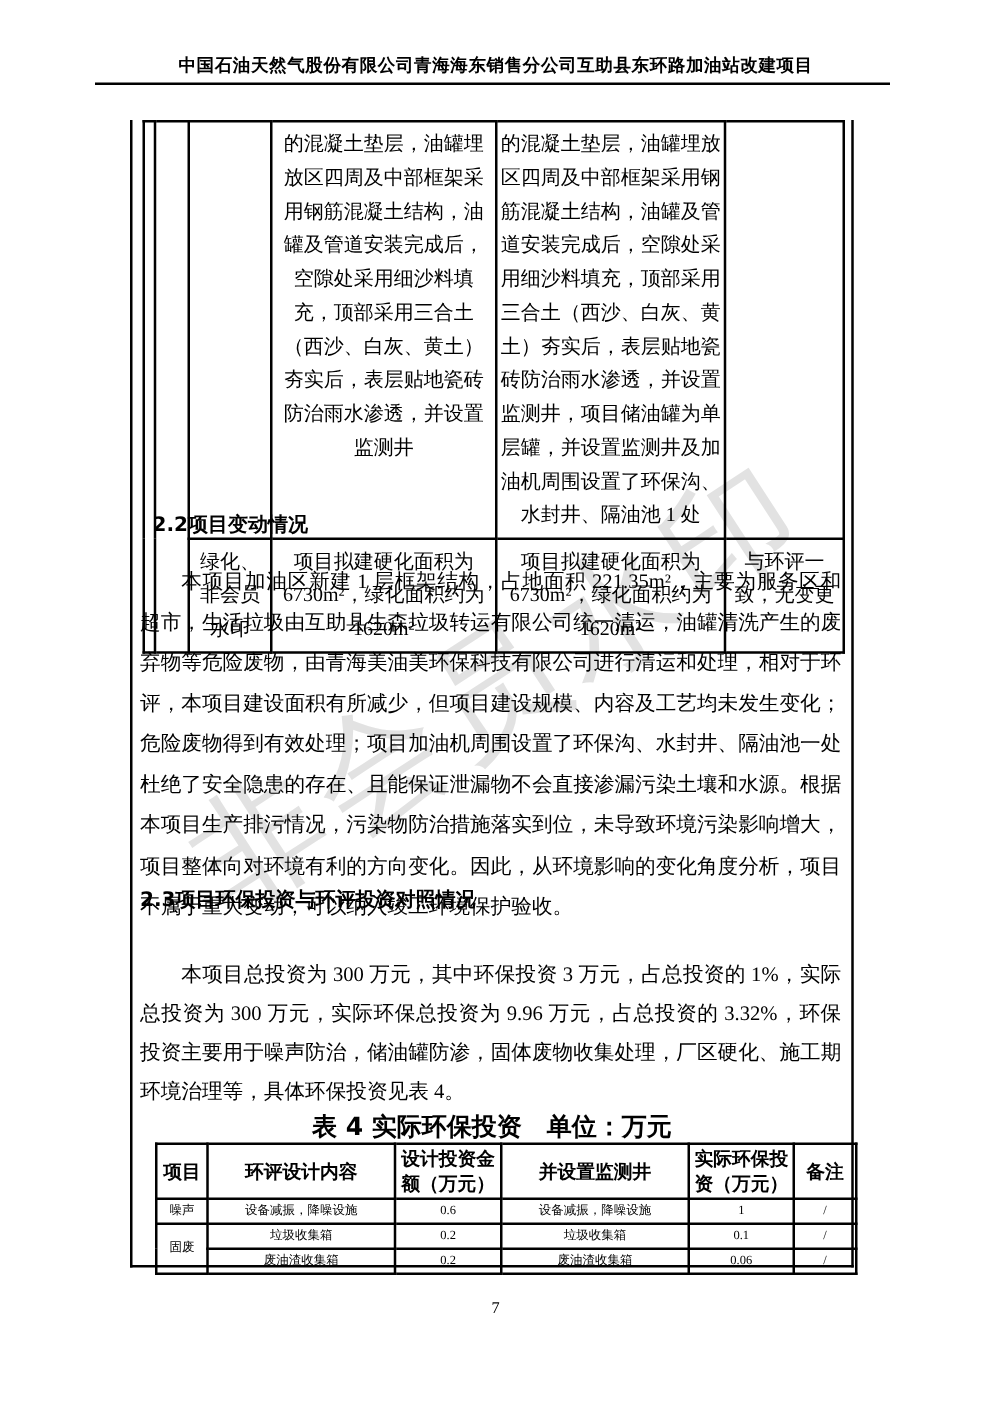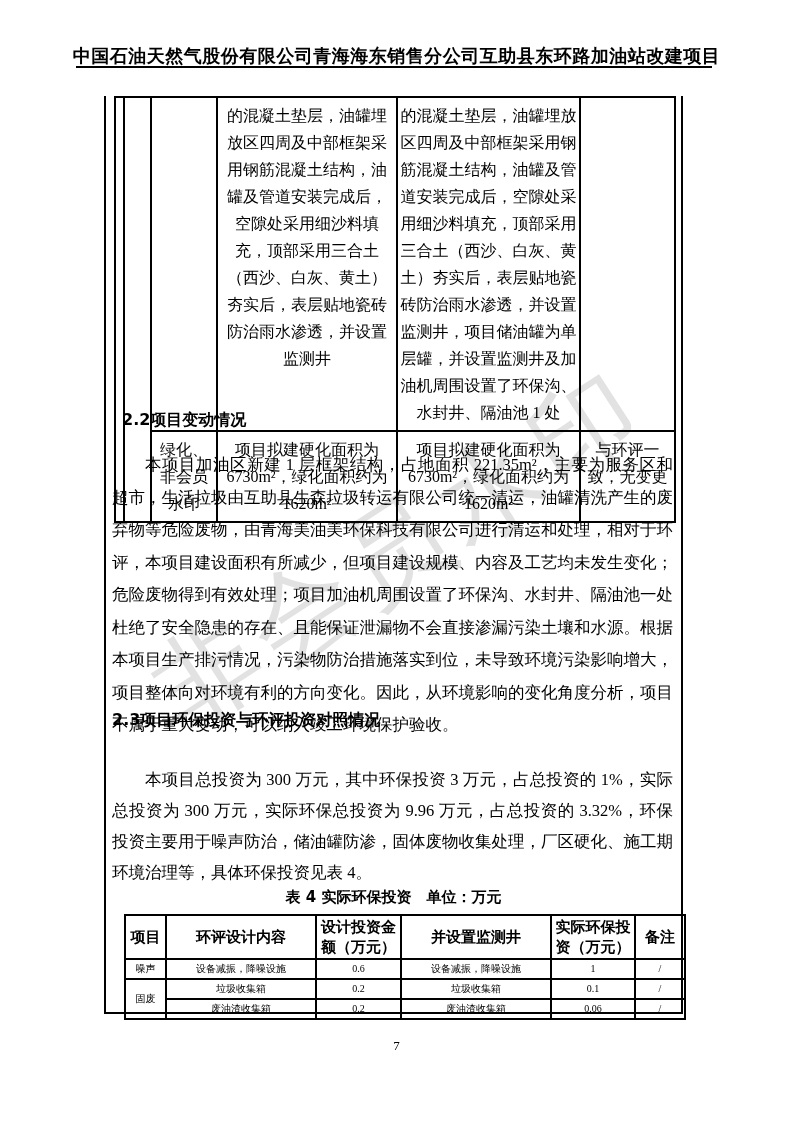--- a/index.html
+++ b/index.html
@@ -7,21 +7,21 @@
     position:relative;
     width:793px;height:1122px;
     background:#ffffff;
     overflow:hidden;
     font-family:"Liberation Serif","DejaVu Serif",serif;
     color:#000;
   }
   
   .hdr{
     position:absolute;top:44px;left:0;width:100%;
-    text-align:center;font-size:18px;font-weight:bold;
+    text-align:center;font-size:14px;font-weight:bold;
     letter-spacing:0.5px;
   }
   .hdr-rule{
     position:absolute;top:66px;left:76px;width:636px;height:0;
     border-top:2px solid #000;
   }
   
   .watermark{
     position:absolute;top:340px;left:90px;width:620px;height:420px;
     display:flex;align-items:center;justify-content:center;
@@ -62,21 +62,21 @@
   .para{
     position:absolute;left:112px;width:561px;
     font-size:16.5px;line-height:32.5px;
     text-align:justify;text-indent:33px;
   }
   .para.p22{top:449px;}
   .para.p23{top:764px;line-height:31px;}
   
   .t4-caption{
     position:absolute;left:104px;top:888px;width:579px;
-    text-align:center;font-weight:bold;font-size:15px;
+    text-align:center;font-weight:bold;font-size:20px;
     font-family:"DejaVu Sans","Liberation Sans",sans-serif;
   }
   table.t4{
     position:absolute;left:124px;top:914px;width:560px;
     border-collapse:collapse;table-layout:fixed;
   }
   table.t4 td,table.t4 th{
     border:2px solid #000;padding:1px 2px;text-align:center;
     vertical-align:middle;box-sizing:border-box;overflow:hidden;
   }

